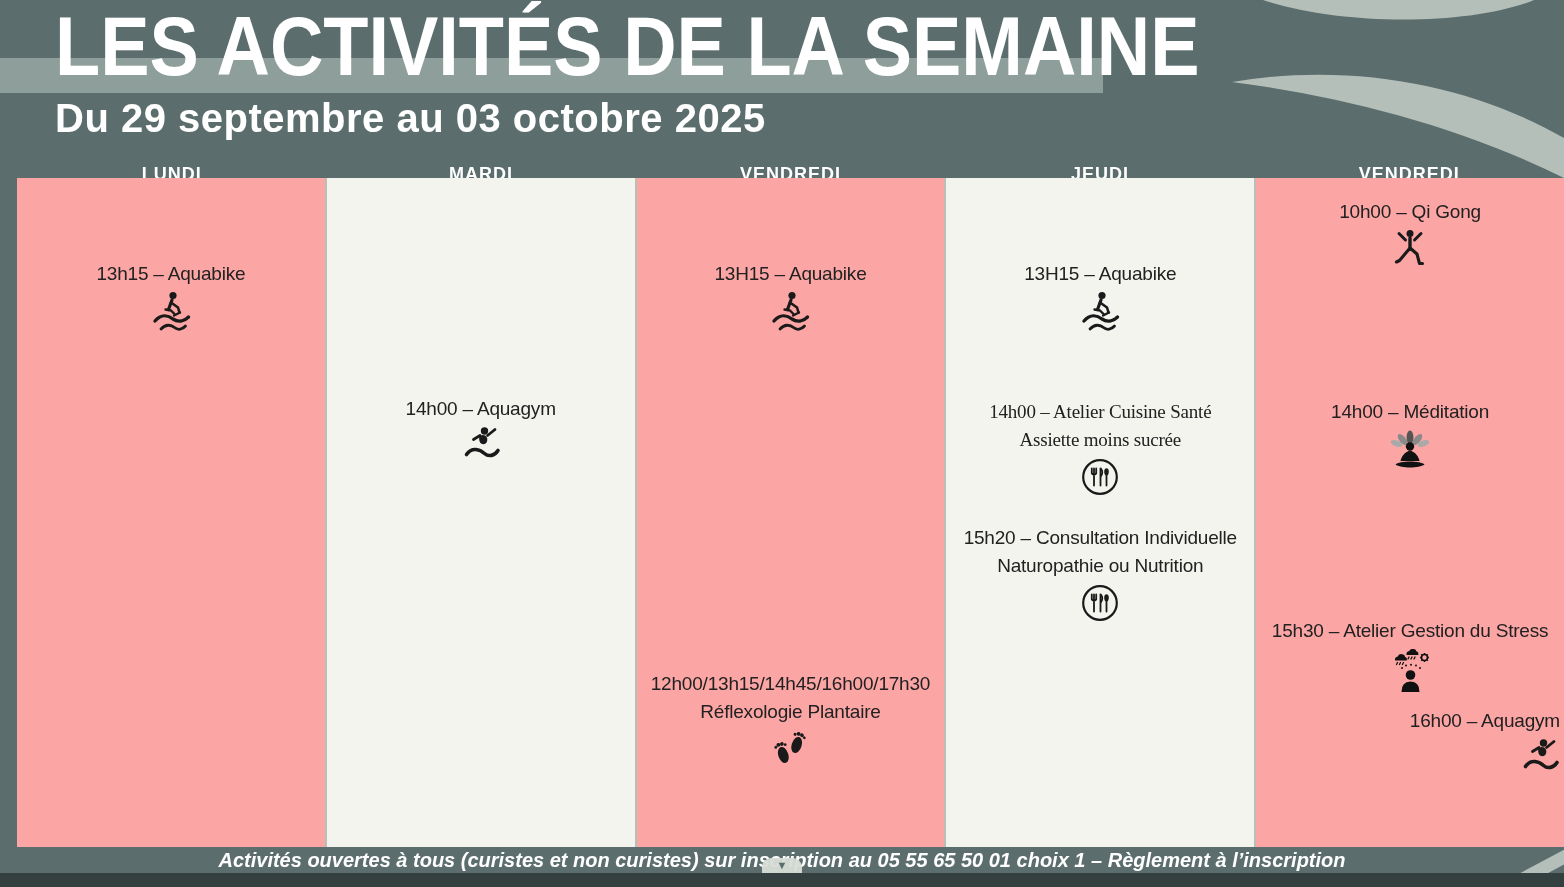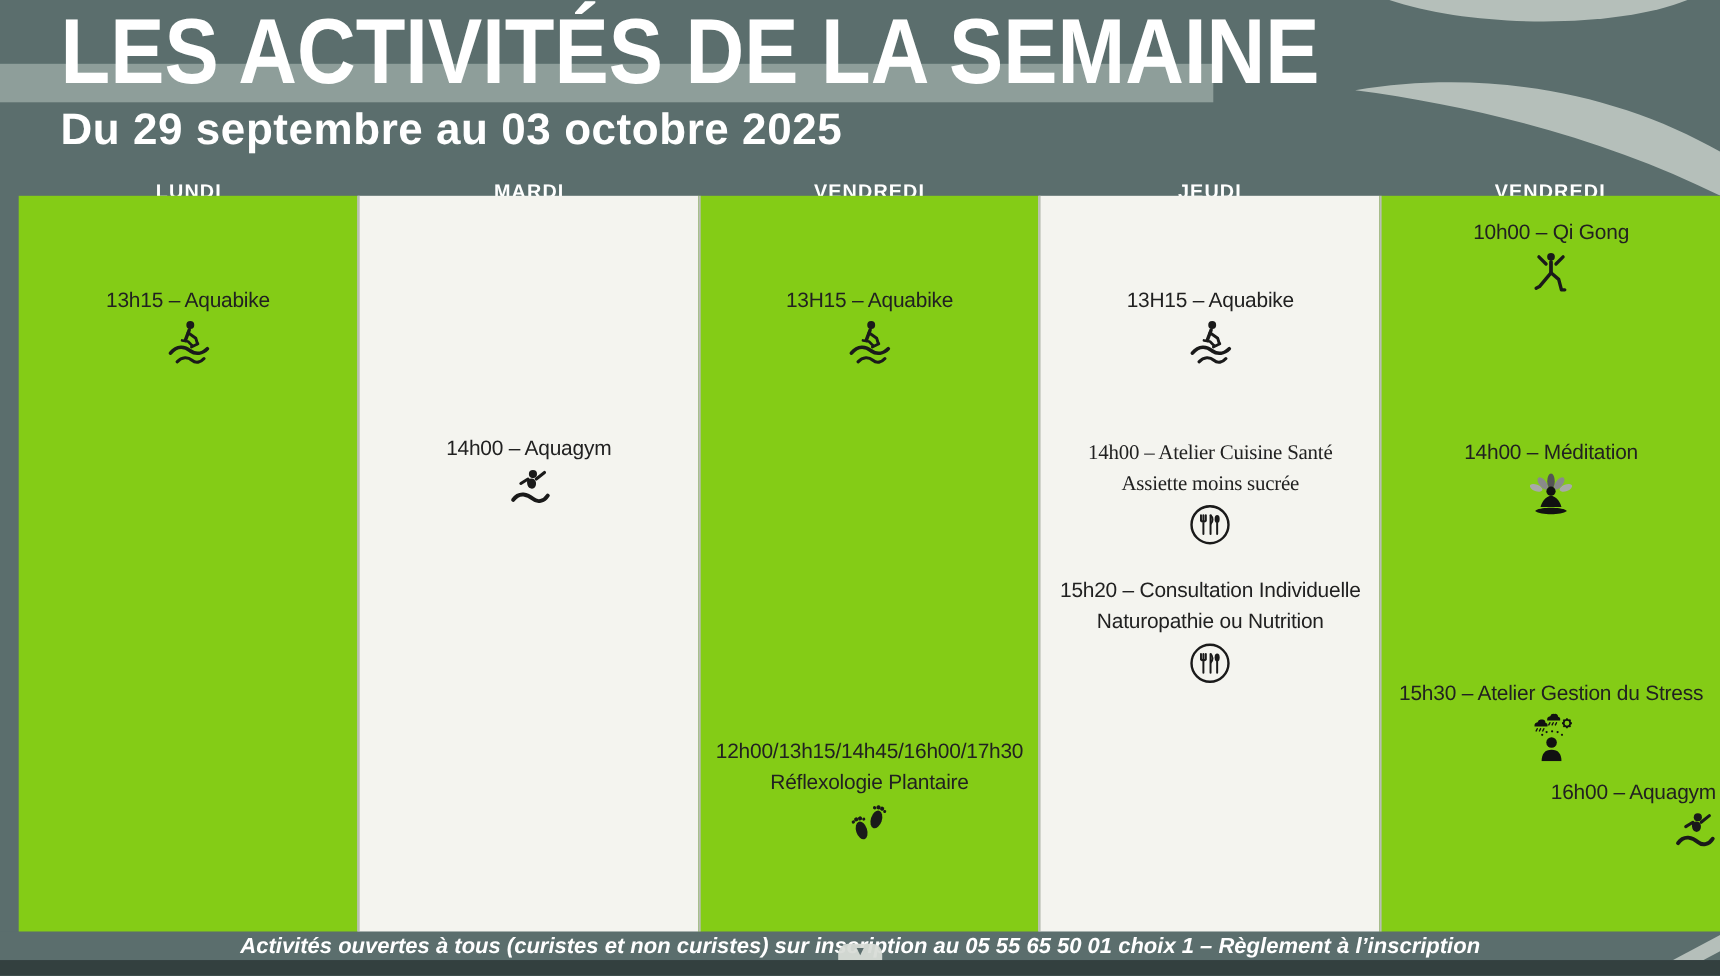--- a/index.html
+++ b/index.html
@@ -19,21 +19,21 @@
   .poster-subtitle{
     position:absolute;left:55px;top:96px;margin:0;color:#ffffff;
     font-size:40px;font-weight:700;white-space:nowrap;letter-spacing:0.5px;
   }
   .day-labels{position:absolute;left:17px;top:141px;right:0;display:flex;}
   .day-label{flex:1;text-align:center;color:#ffffff;font-weight:700;font-size:18px;letter-spacing:1px;margin-top:23px;}
   
   .columns{position:absolute;left:17px;top:178px;right:0;bottom:26px;display:flex;}
   .column{flex:1;position:relative;}
   .column + .column{border-left:2px solid #b9bfb4;}
-  .column.green{background:#84cc16;}
+  .column.green{background:#fca5a5;}
   .column.cream{background:#f4f4ef;}
   .activity{position:absolute;left:4px;right:4px;text-align:center;color:#212121;}
   .activity-line{font-size:19px;line-height:28px;letter-spacing:-0.2px;}
   .icon{margin-top:3px;line-height:0;}
   .icon svg{display:inline-block;vertical-align:top;}
   
   .footer-bar{
     position:absolute;left:0;bottom:0;width:100%;height:26px;background:#5b6e6d;
     display:flex;align-items:center;justify-content:center;overflow:hidden;
   }

